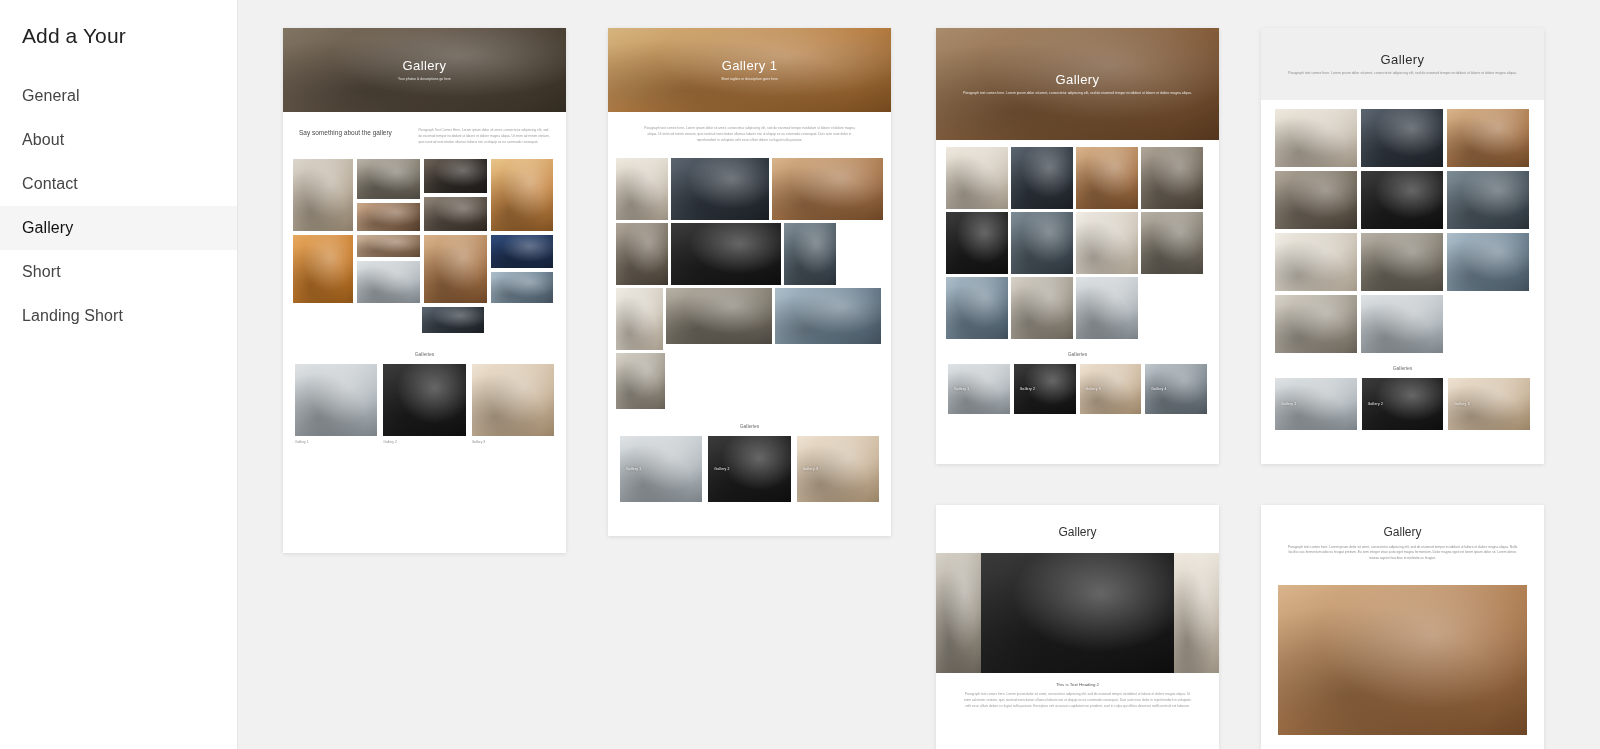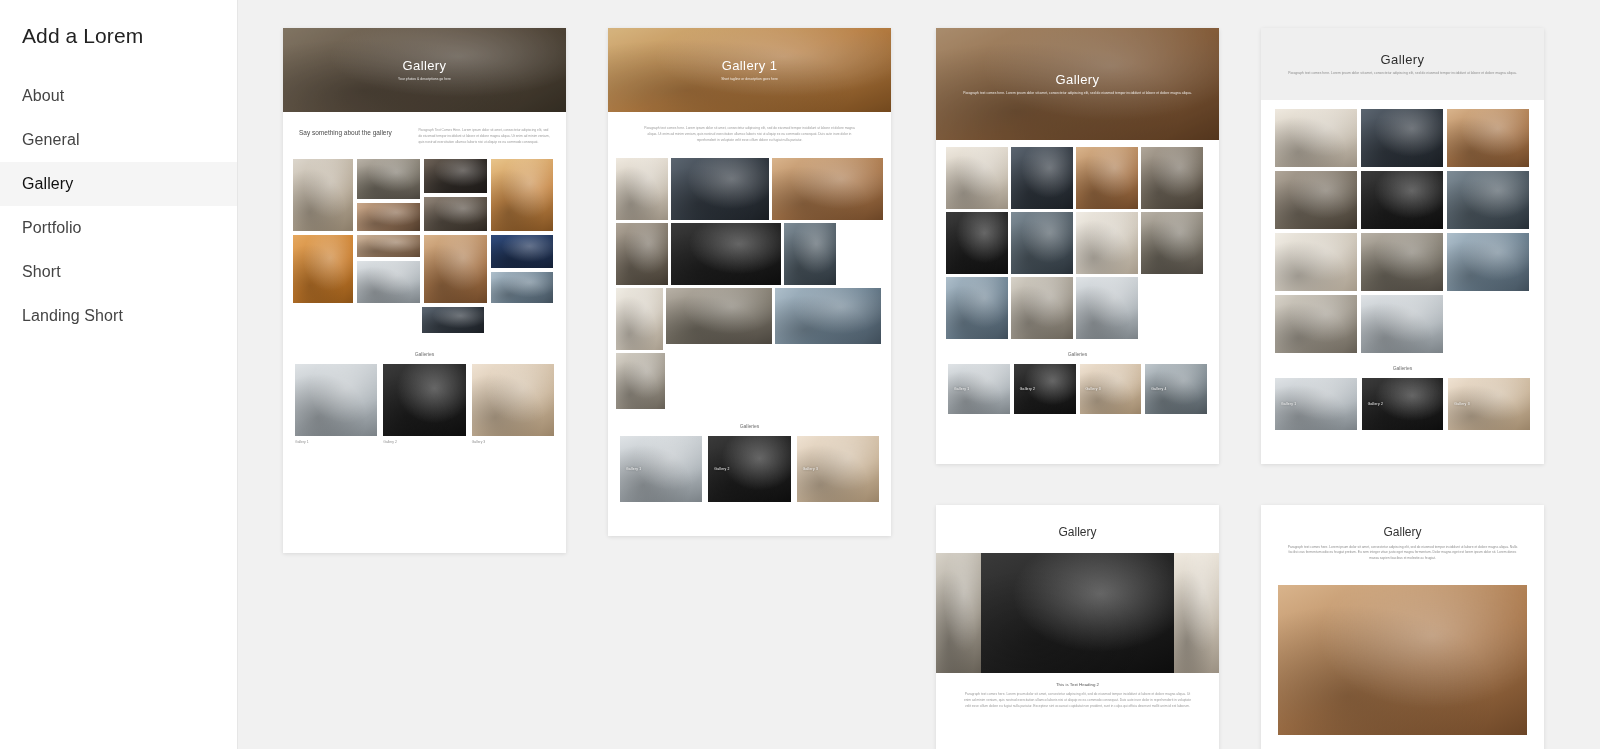--- a/index.html
+++ b/index.html
@@ -119,26 +119,26 @@
       radial-gradient(ellipse at 62% 34%, rgba(255,255,255,.30), rgba(255,255,255,0) 52%),
       radial-gradient(ellipse at 28% 74%, rgba(0,0,0,.26), rgba(0,0,0,0) 58%);
   }
 </style>
 </head>
 <body>
 
 <div class="app">
 
   <aside class="sidebar">
-    <div class="sidebar-title">Add a Lorem</div>
+    <div class="sidebar-title">Add a Your</div>
     <nav>
+      <div class="nav-item">General</div>
       <div class="nav-item">About</div>
-      <div class="nav-item">General</div>
+      <div class="nav-item">Contact</div>
       <div class="nav-item active">Gallery</div>
-      <div class="nav-item">Portfolio</div>
       <div class="nav-item">Short</div>
       <div class="nav-item">Landing Short</div>
     </nav>
   </aside>
 
   <main class="canvas">
 
     <div class="card" id="card-1">
       <div class="hero" style="height:84px">
         <div class="hero-photo ph p1"></div>

